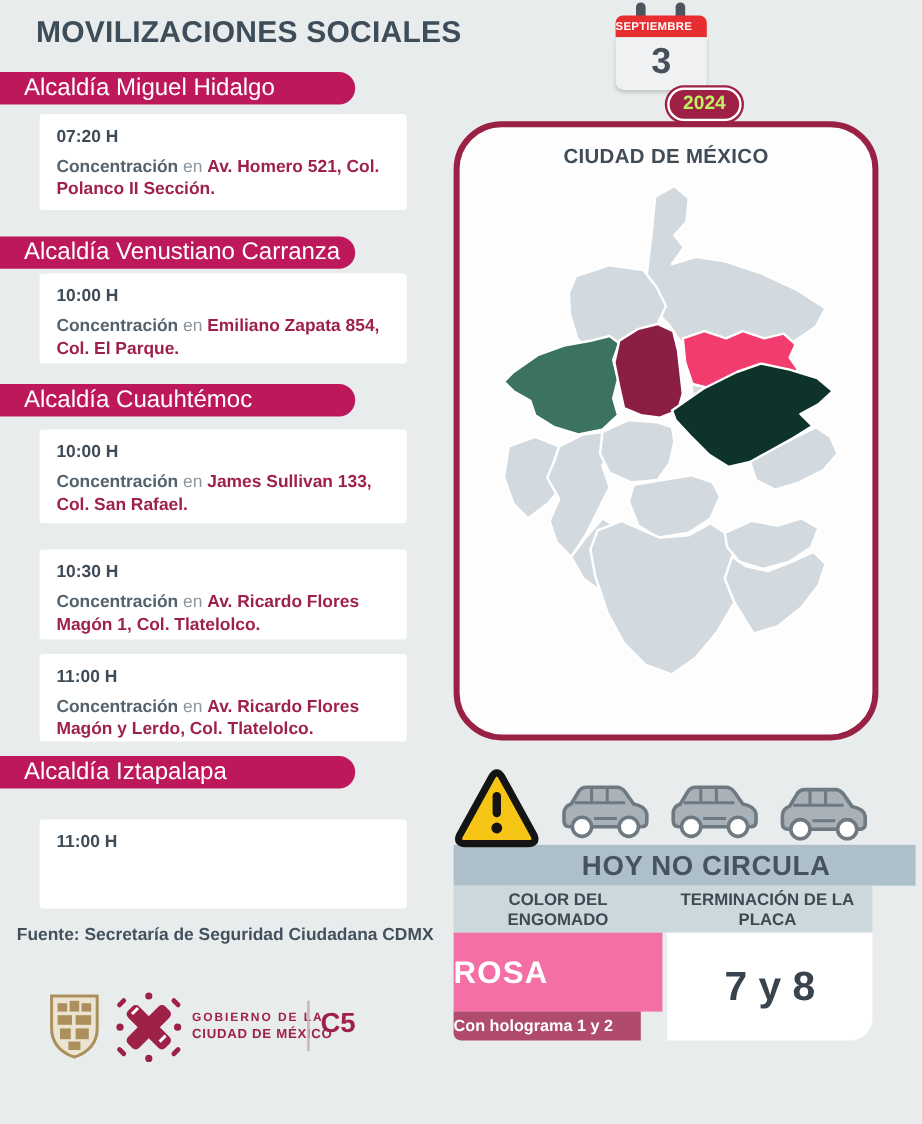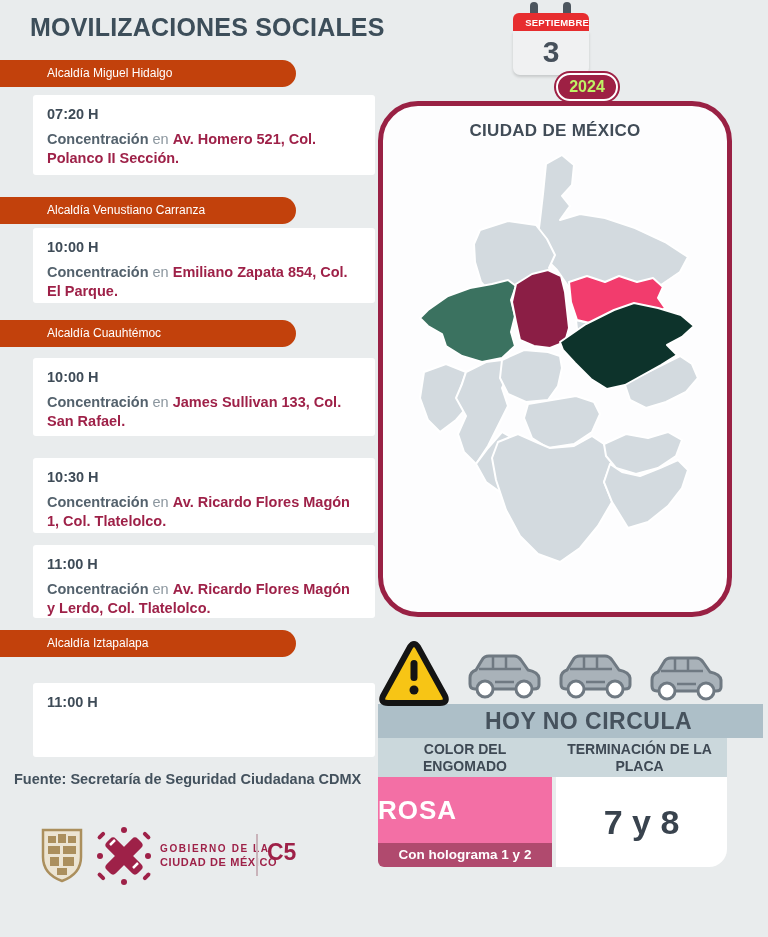--- a/index.html
+++ b/index.html
@@ -8,35 +8,35 @@
 
   .title{position:absolute;left:30px;top:13px;font-size:25px;font-weight:800;
          color:#3d4e5a;letter-spacing:.2px;}
 
   
   .cal{position:absolute;left:513px;top:2px;width:76px;height:74px;}
   .cal .peg{position:absolute;top:0;width:8px;height:18px;background:#4c555e;border-radius:4px;}
   .cal .peg.p1{left:17px;} .cal .peg.p2{left:50px;}
   .cal .head{position:absolute;left:0;top:11px;width:76px;height:18px;background:#e72d2f;
              border-radius:6px 6px 0 0;color:#fff;font-size:9.5px;font-weight:800;
-             text-align:right;line-height:19px;letter-spacing:.2px;}
+             text-align:left;line-height:19px;letter-spacing:.2px;}
   .cal .bodyp{position:absolute;left:0;top:29px;width:76px;height:44px;background:#f0f1f2;
               border-radius:0 0 7px 7px;box-shadow:0 2px 3px rgba(0,0,0,.15);
               color:#46505b;font-size:30px;font-weight:700;text-align:center;line-height:42px;}
   .yearpill{position:absolute;left:556px;top:73px;width:58px;height:24px;background:#9e2044;
             border:2px solid #fff;box-shadow:0 0 0 2px #9e2044;border-radius:15px;
             color:#bef264;font-size:16px;font-weight:800;text-align:center;line-height:24px;}
 
   
-  .banner{position:absolute;left:0;width:296px;height:27px;background:#c2410c;
-          border-radius:0 14px 14px 0;color:#fff;font-size:12px;font-weight:500;
-          line-height:27px;padding-left:47px;box-sizing:border-box;}
-
-  
-  .card{position:absolute;left:33px;width:342px;background:#fff;border-radius:3px;
+  .banner{position:absolute;left:0;width:296px;height:27px;background:#be185d;
+          border-radius:0 14px 14px 0;color:#fff;font-size:20px;font-weight:500;
+          line-height:27px;padding-left:20px;box-sizing:border-box;}
+
+  
+  .card{position:absolute;left:33px;width:306px;background:#fff;border-radius:3px;
         padding:11px 14px;box-sizing:border-box;}
   .card .time{font-size:14.5px;font-weight:700;color:#3e4b57;}
   .card .desc{margin-top:8px;font-size:14.5px;line-height:1.32;}
   .card .desc .typ{font-weight:700;color:#54626d;}
   .card .desc .con{font-weight:400;color:#8b969e;}
   .card .desc .loc{font-weight:700;color:#9e2148;}
 
   .fuente{position:absolute;left:14px;top:771px;font-size:14.5px;font-weight:700;color:#43515d;}
 
   
@@ -61,22 +61,22 @@
            line-height:34px;letter-spacing:.5px;padding-left:36px;}
   .hnccols{position:absolute;left:378px;top:738px;width:349px;height:39px;background:#cbd8dc;
            display:flex;z-index:1;}
   .hnccols .col{display:flex;align-items:center;justify-content:center;text-align:center;
                 font-size:14px;font-weight:800;color:#3e4954;line-height:1.2;}
   .hnccols .c1{width:174px;} .hnccols .c1 span{width:110px;}
   .hnccols .c2{width:175px;} .hnccols .c2 span{width:150px;}
   .rosa{position:absolute;left:378px;top:777px;width:174px;height:66px;background:#f36fa5;
         color:#fff;font-size:26px;font-weight:800;line-height:66px;
         letter-spacing:1px;}
-  .holo{position:absolute;left:378px;top:843px;width:174px;height:24px;background:#b04a6e;
-        border-radius:0 0 0 6px;color:#fff;font-size:13.5px;font-weight:700;text-align:center;
+  .holo{position:absolute;left:378px;top:843px;width:156px;height:24px;background:#b04a6e;
+        border-radius:0 0 0 6px;color:#fff;font-size:13.5px;font-weight:700;text-align:left;
         line-height:24px;}
   .plate{position:absolute;left:556px;top:777px;width:171px;height:90px;background:#fff;
          border-radius:0 0 18px 0;color:#39434e;font-size:34px;font-weight:800;
          text-align:center;line-height:90px;}
 </style>
 </head>
 <body>
 
 <div class="page">
 

